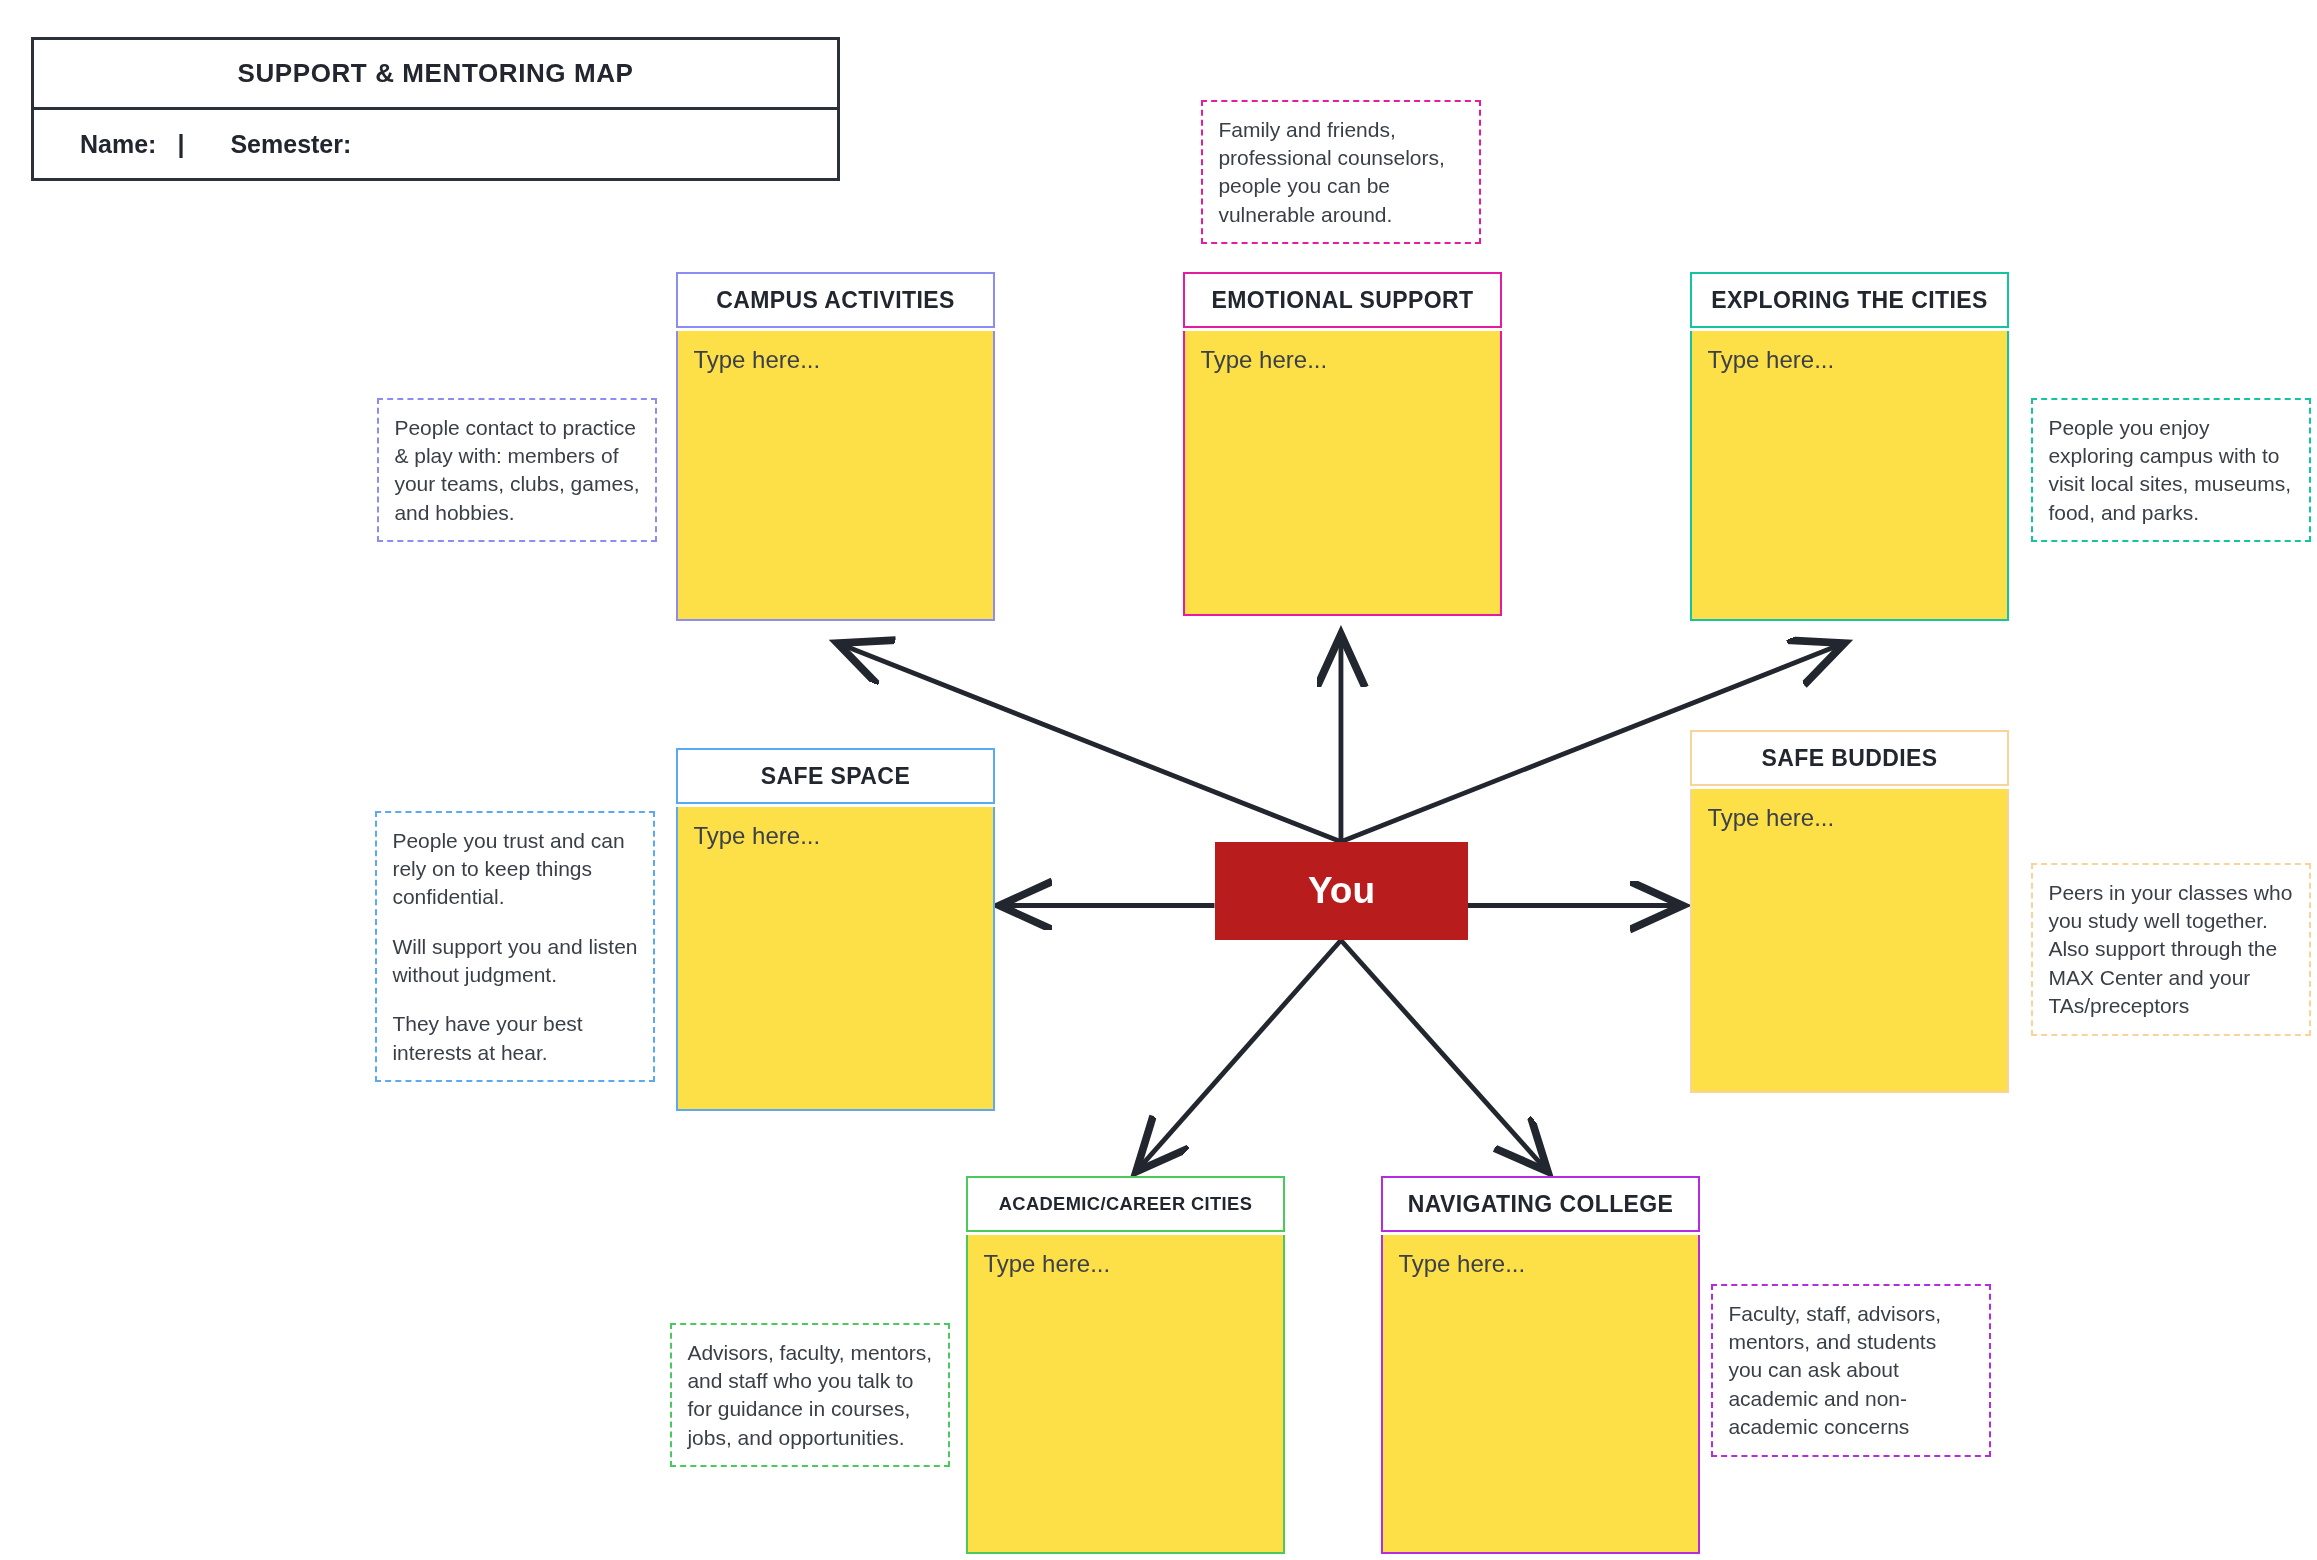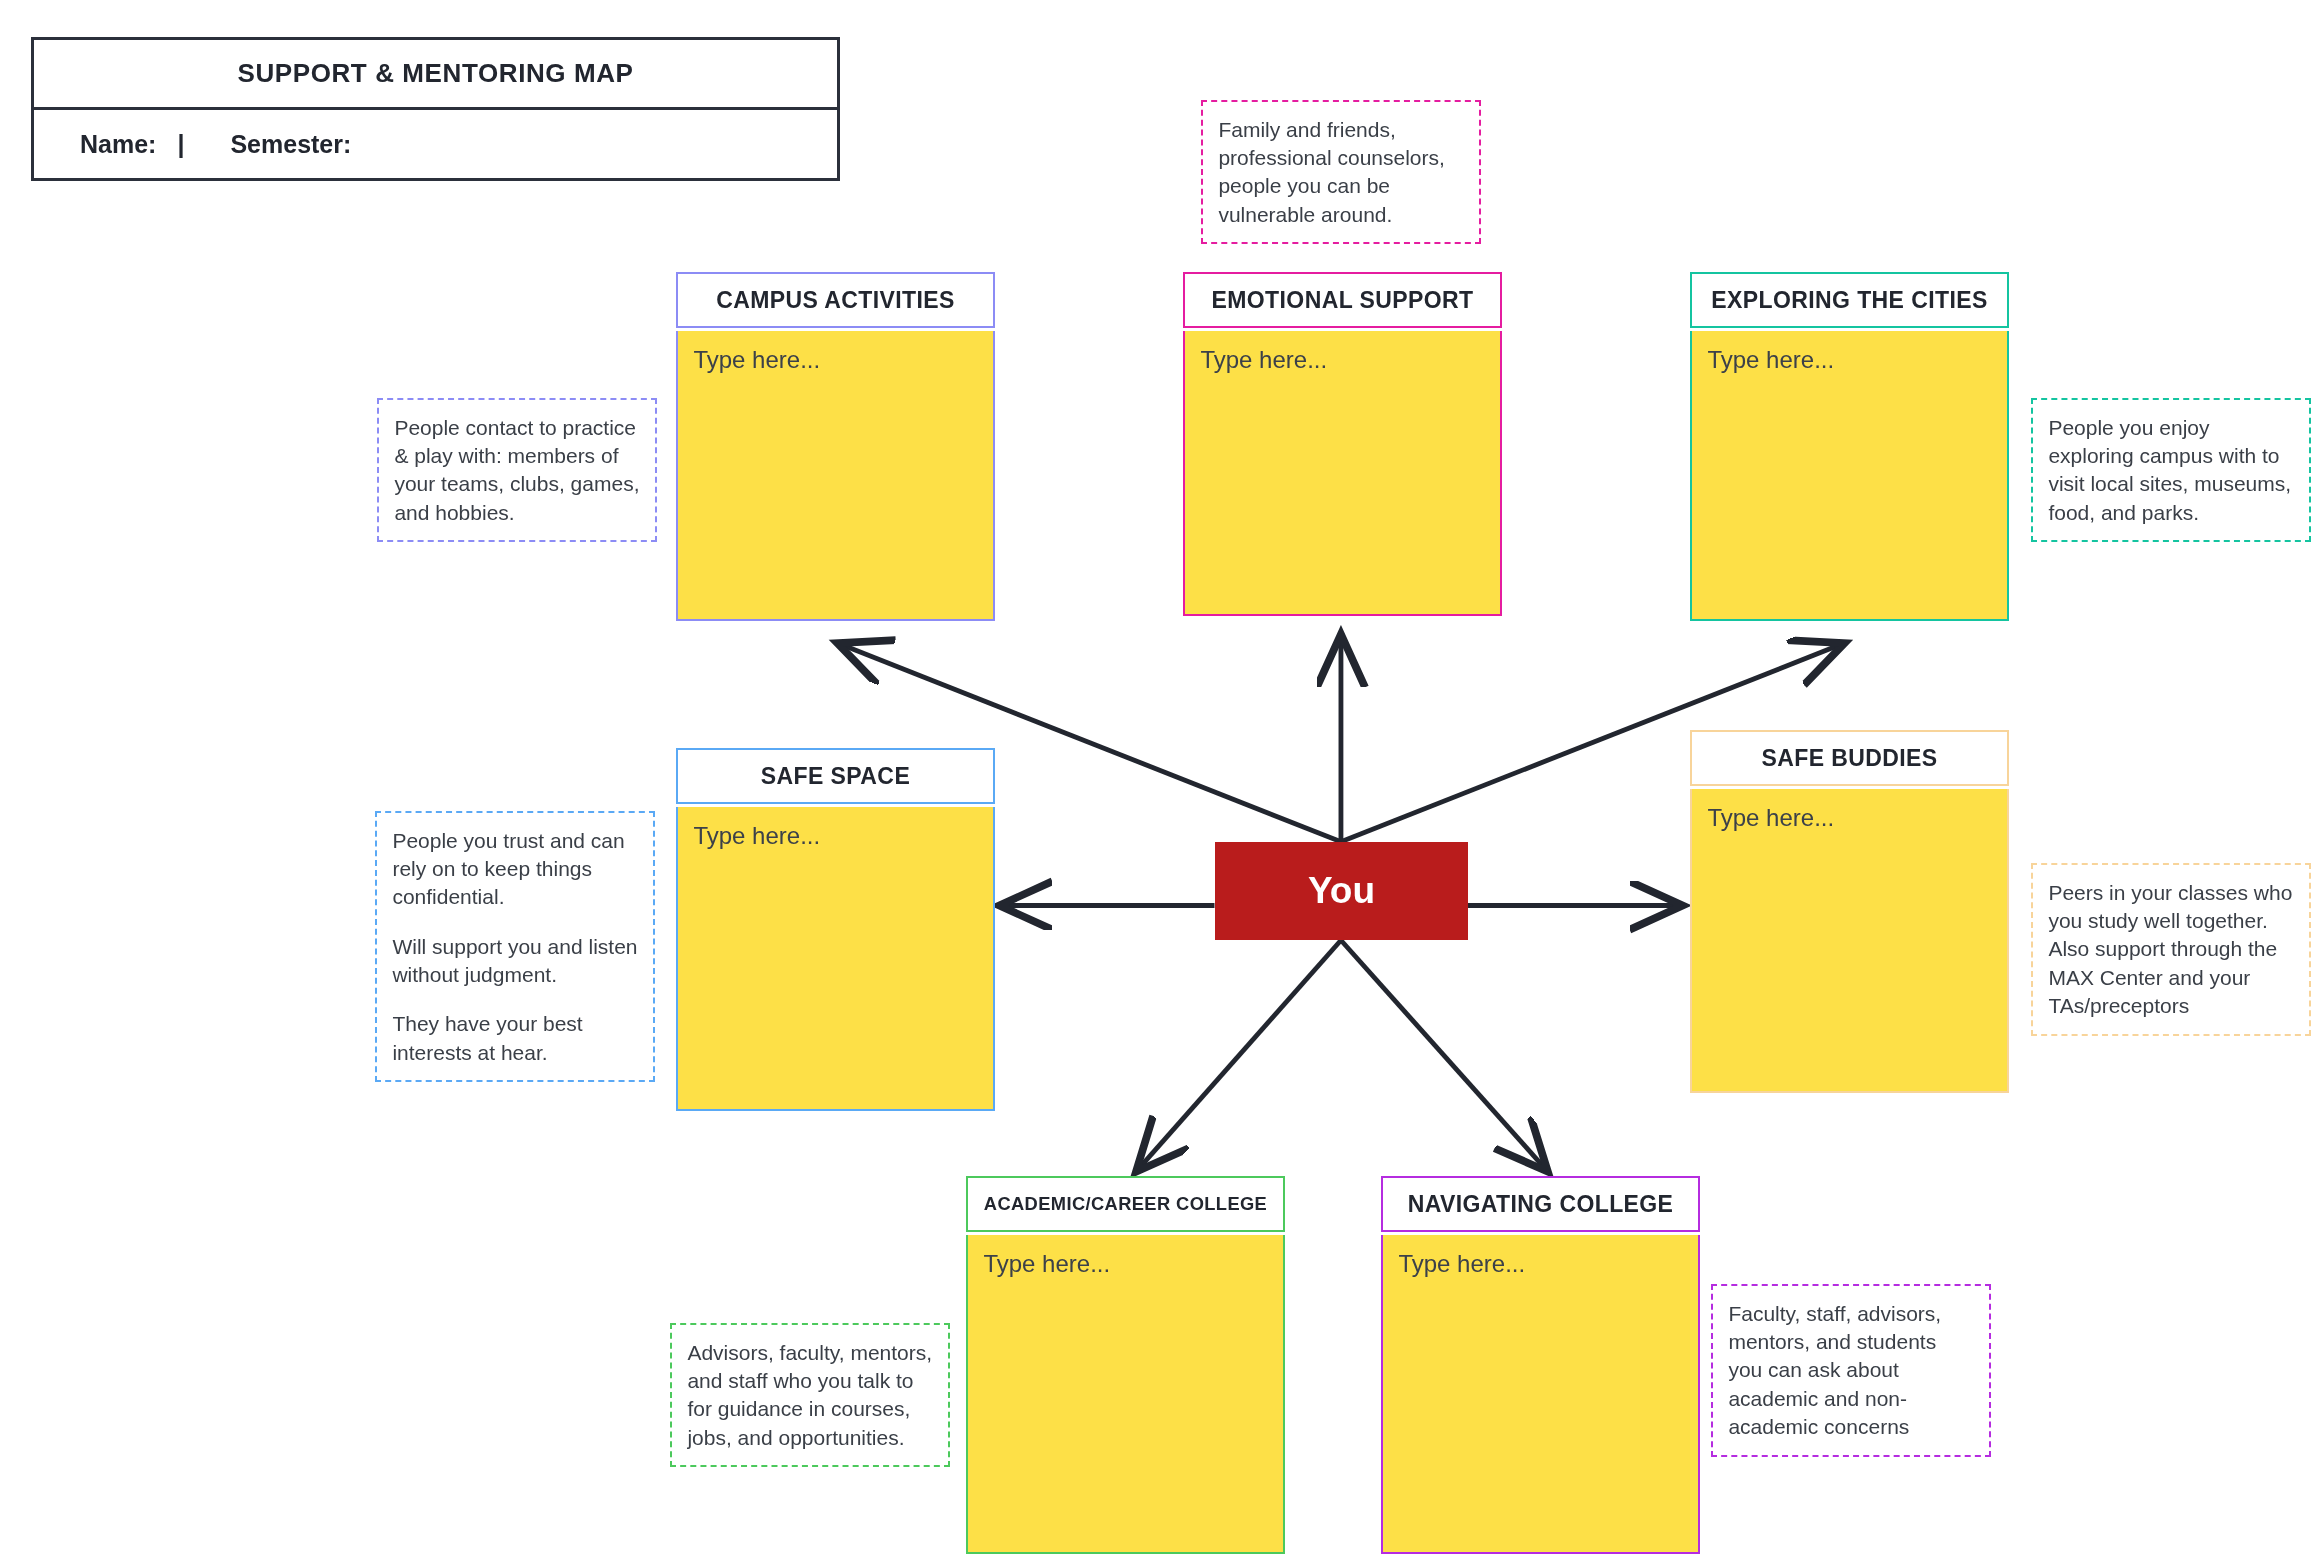--- a/index.html
+++ b/index.html
@@ -217,21 +217,21 @@
     <div class="card-head">
       <span>SAFE BUDDIES</span>
     </div>
     <div class="card-body" style="height:304px;">
       <span>Type here...</span>
     </div>
   </div>
 
   <div class="card" style="left:966px; top:1176px; width:319px; color:#4cc95c;">
     <div class="card-head small">
-      <span>ACADEMIC/CAREER COLLEGE</span>
+      <span>ACADEMIC/CAREER CITIES</span>
     </div>
     <div class="card-body" style="height:319px;">
       <span>Type here...</span>
     </div>
   </div>
 
   <div class="card" style="left:1381px; top:1176px; width:319px; color:#b52ce0;">
     <div class="card-head">
       <span>NAVIGATING COLLEGE</span>
     </div>

